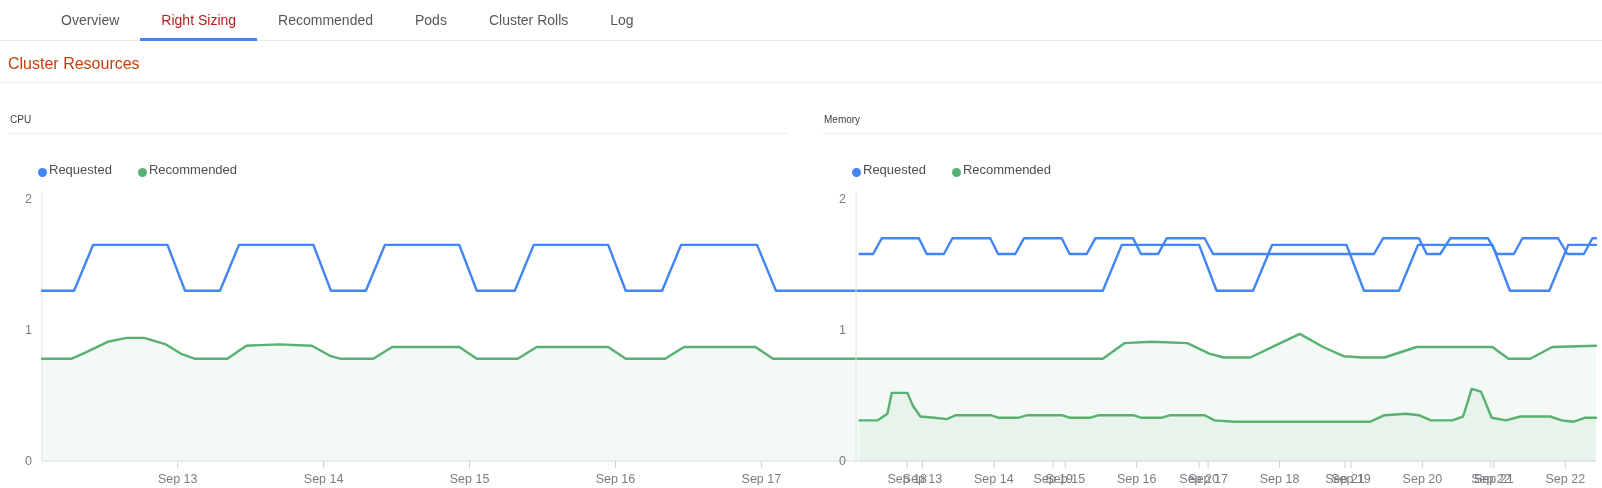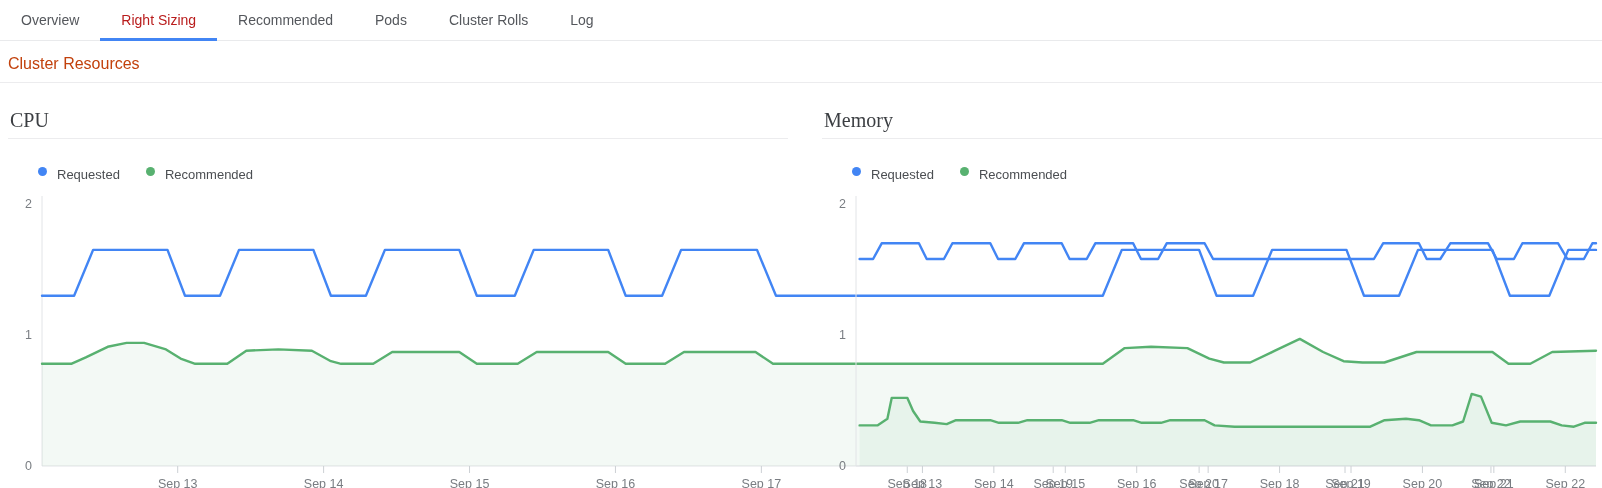--- a/index.html
+++ b/index.html
@@ -4,21 +4,21 @@
 <style>
   html,body{margin:0;padding:0;background:#fff;}
   body{
     width:1602px;height:488px;overflow:hidden;
     font-family:"Liberation Sans","DejaVu Sans",sans-serif;
     -webkit-font-smoothing:antialiased;
   }
   
   .tabbar{
     display:flex;align-items:stretch;height:40px;
-    border-bottom:1px solid #e9eaec;background:#fff;
+    border-bottom:1px solid #e9eaec;background:#fff;padding-left:40px;
   }
   .tab{
     display:flex;align-items:center;padding:0 21px;
     font-size:14px;color:#54575c;cursor:pointer;position:relative;
     white-space:nowrap;
   }
   .tab.active{color:#b91c1c;}
   .tab.active::after{
     content:"";position:absolute;left:0;right:0;bottom:-1px;height:3px;
     background:#4285f4;
@@ -28,26 +28,26 @@
     padding:14px 0 9px 8px;
     border-bottom:1px solid #ececee;
     font-size:16px;color:#c2410c;
   }
   
   .charts{display:flex;gap:34px;padding-left:8px;margin-top:26px;}
   .panel{flex:1 1 0;min-width:0;}
   .panel-header{
     border-bottom:1px solid #ececee;padding:0 0 6px 2px;
   }
-  .panel-title{font-size:20px;color:#3b3e42;font-family:Liberation Serif, serif;}
+  .panel-title{font-size:10px;color:#3b3e42;}
   .legend{
     display:flex;align-items:center;gap:26px;
     margin:27px 0 0 30px;height:16px;
   }
-  .legend-item{display:flex;align-items:flex-start;gap:10px;cursor:pointer;}
+  .legend-item{display:flex;align-items:flex-end;gap:2px;cursor:pointer;}
   .legend-dot{width:9px;height:9px;border-radius:50%;display:inline-block;}
   .legend-label{font-size:13px;color:#4b4e52;}
   .chart-svg{display:block;margin-top:8px;}
 </style>
 </head>
 <body>
 
 <nav class="tabbar" id="tabbar">
     <div class="tab">Overview</div>
     <div class="tab active">Right Sizing</div>

